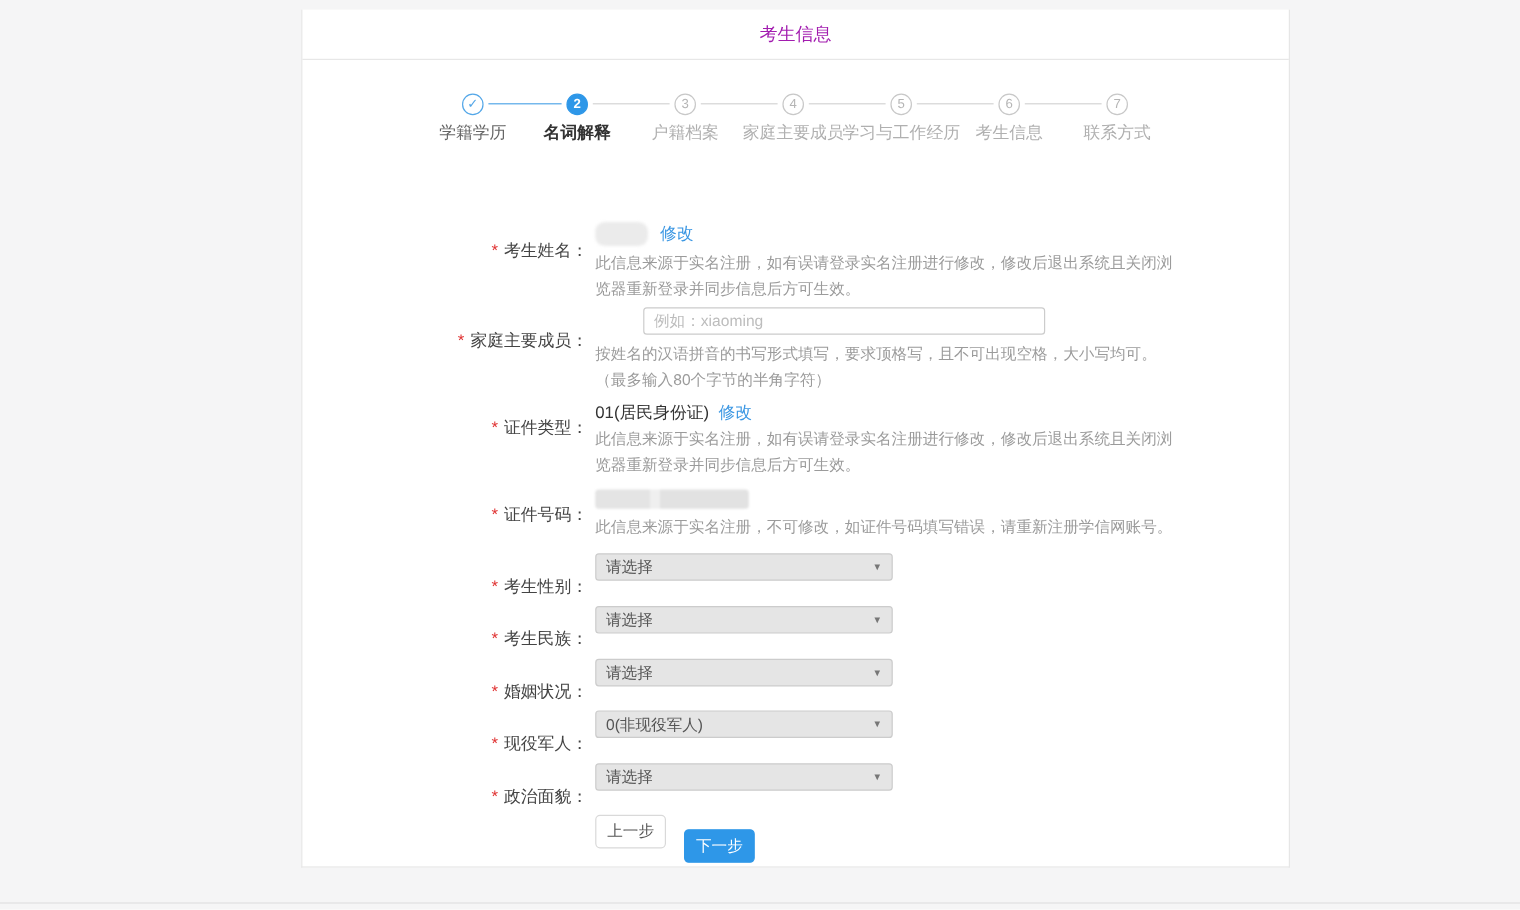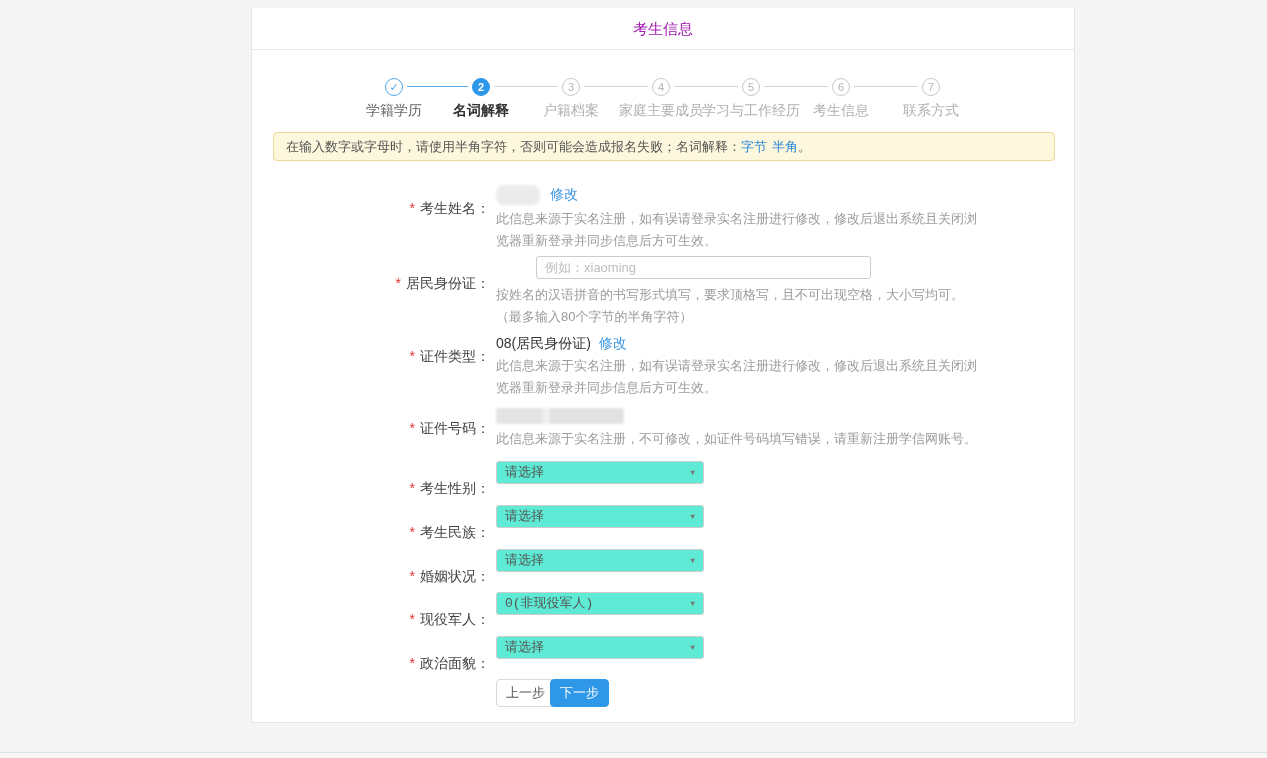--- a/index.html
+++ b/index.html
@@ -67,35 +67,35 @@
     background:linear-gradient(90deg,#e4e4e4 0 36%,#efefef 36% 42%,#e2e2e2 42% 100%);
     border-radius:3px; filter:blur(1px);
   }
   .text-input {
     width:335px; height:23px; border:1px solid #ccc; border-radius:3px;
     padding:0 8px; font-size:13px; color:#555; outline:none;
     font-family:"Liberation Sans","DejaVu Sans",sans-serif;
   }
   .text-input::placeholder { color:#bdbdbd; }
   .select-box {
-    position:relative; width:208px; height:23px; border:1px solid #ccc;
-    border-radius:3px; background:#5eead4; cursor:pointer;
-    font-size:13px; color:#555; line-height:21px; padding-left:8px;font-family:Liberation Mono, monospace;
+    position:relative; width:248px; height:23px; border:1px solid #ccc;
+    border-radius:3px; background:#e5e5e5; cursor:pointer;
+    font-size:13px; color:#555; line-height:21px; padding-left:8px;
   }
   .caret {
     position:absolute; right:8px; top:7px; font-size:8px; color:#777; line-height:8px;
   }
   
   .btn {
     position:absolute; width:59px; height:28px; border-radius:4px;
     font-size:13px; text-align:center; line-height:26px; cursor:pointer;
     font-family:"Liberation Sans","DejaVu Sans",sans-serif;
   }
   .btn-prev { left:244px; background:#fff; border:1px solid #d9d9d9; color:#555; }
-  .btn-next { left:298px; background:#2e97e8; border:1px solid #2e97e8; color:#fff; }
+  .btn-next { left:318px; background:#2e97e8; border:1px solid #2e97e8; color:#fff;margin-top:12px; }
   .footer-rule {
     position:absolute; left:0; top:752px; width:1267px; height:0;
     border-top:1px solid #e0e0e0;
   }
 </style>
 </head>
 <body>
 
 <div class="panel">
 
@@ -132,45 +132,42 @@
     <div class="step" style="left:519px;">
       <div class="step-circle">6</div>
       <div class="step-label">考生信息</div>
     </div>
     <div class="step" style="left:609px;">
       <div class="step-circle">7</div>
       <div class="step-label">联系方式</div>
     </div>
   </div>
 
-  <div class="notice">
-    <span>在输入数字或字母时，请使用半角字符，否则可能会造成报名失败；名词解释：</span><a href="#">字节</a><a href="#" class="lnk2">半角</a><span>。</span>
-  </div>
 
   <div class="flabel" style="top:176px;">
     <span class="req">*</span><span>考生姓名：</span>
   </div>
   <div class="fcontent" style="top:175px;">
     <span class="blur-name"></span><a href="#" class="link">修改</a>
   </div>
   <div class="help" style="top:200px;">此信息来源于实名注册，如有误请登录实名注册进行修改，修改后退出系统且关闭浏览器重新登录并同步信息后方可生效。</div>
 
   <div class="flabel" style="top:251px;">
-    <span class="req">*</span><span>居民身份证：</span>
+    <span class="req">*</span><span>家庭主要成员：</span>
   </div>
   <div class="fcontent" style="top:248px;padding-left:40px;">
     <input type="text" class="text-input" placeholder="例如：xiaoming" style="">
   </div>
   <div class="help" style="top:276px;">按姓名的汉语拼音的书写形式填写，要求顶格写，且不可出现空格，大小写均可。（最多输入80个字节的半角字符）</div>
 
   <div class="flabel" style="top:324px;">
     <span class="req">*</span><span>证件类型：</span>
   </div>
   <div class="fcontent" style="top:324px;">
-    <span>08(居民身份证)</span>&nbsp;
+    <span>01(居民身份证)</span>&nbsp;
     <a href="#" class="link">修改</a>
   </div>
   <div class="help" style="top:347px;">此信息来源于实名注册，如有误请登录实名注册进行修改，修改后退出系统且关闭浏览器重新登录并同步信息后方可生效。</div>
 
   <div class="flabel" style="top:396px;">
     <span class="req">*</span><span>证件号码：</span>
   </div>
   <div class="fcontent" style="top:396px;">
     <span class="blur-id"></span>
   </div>

